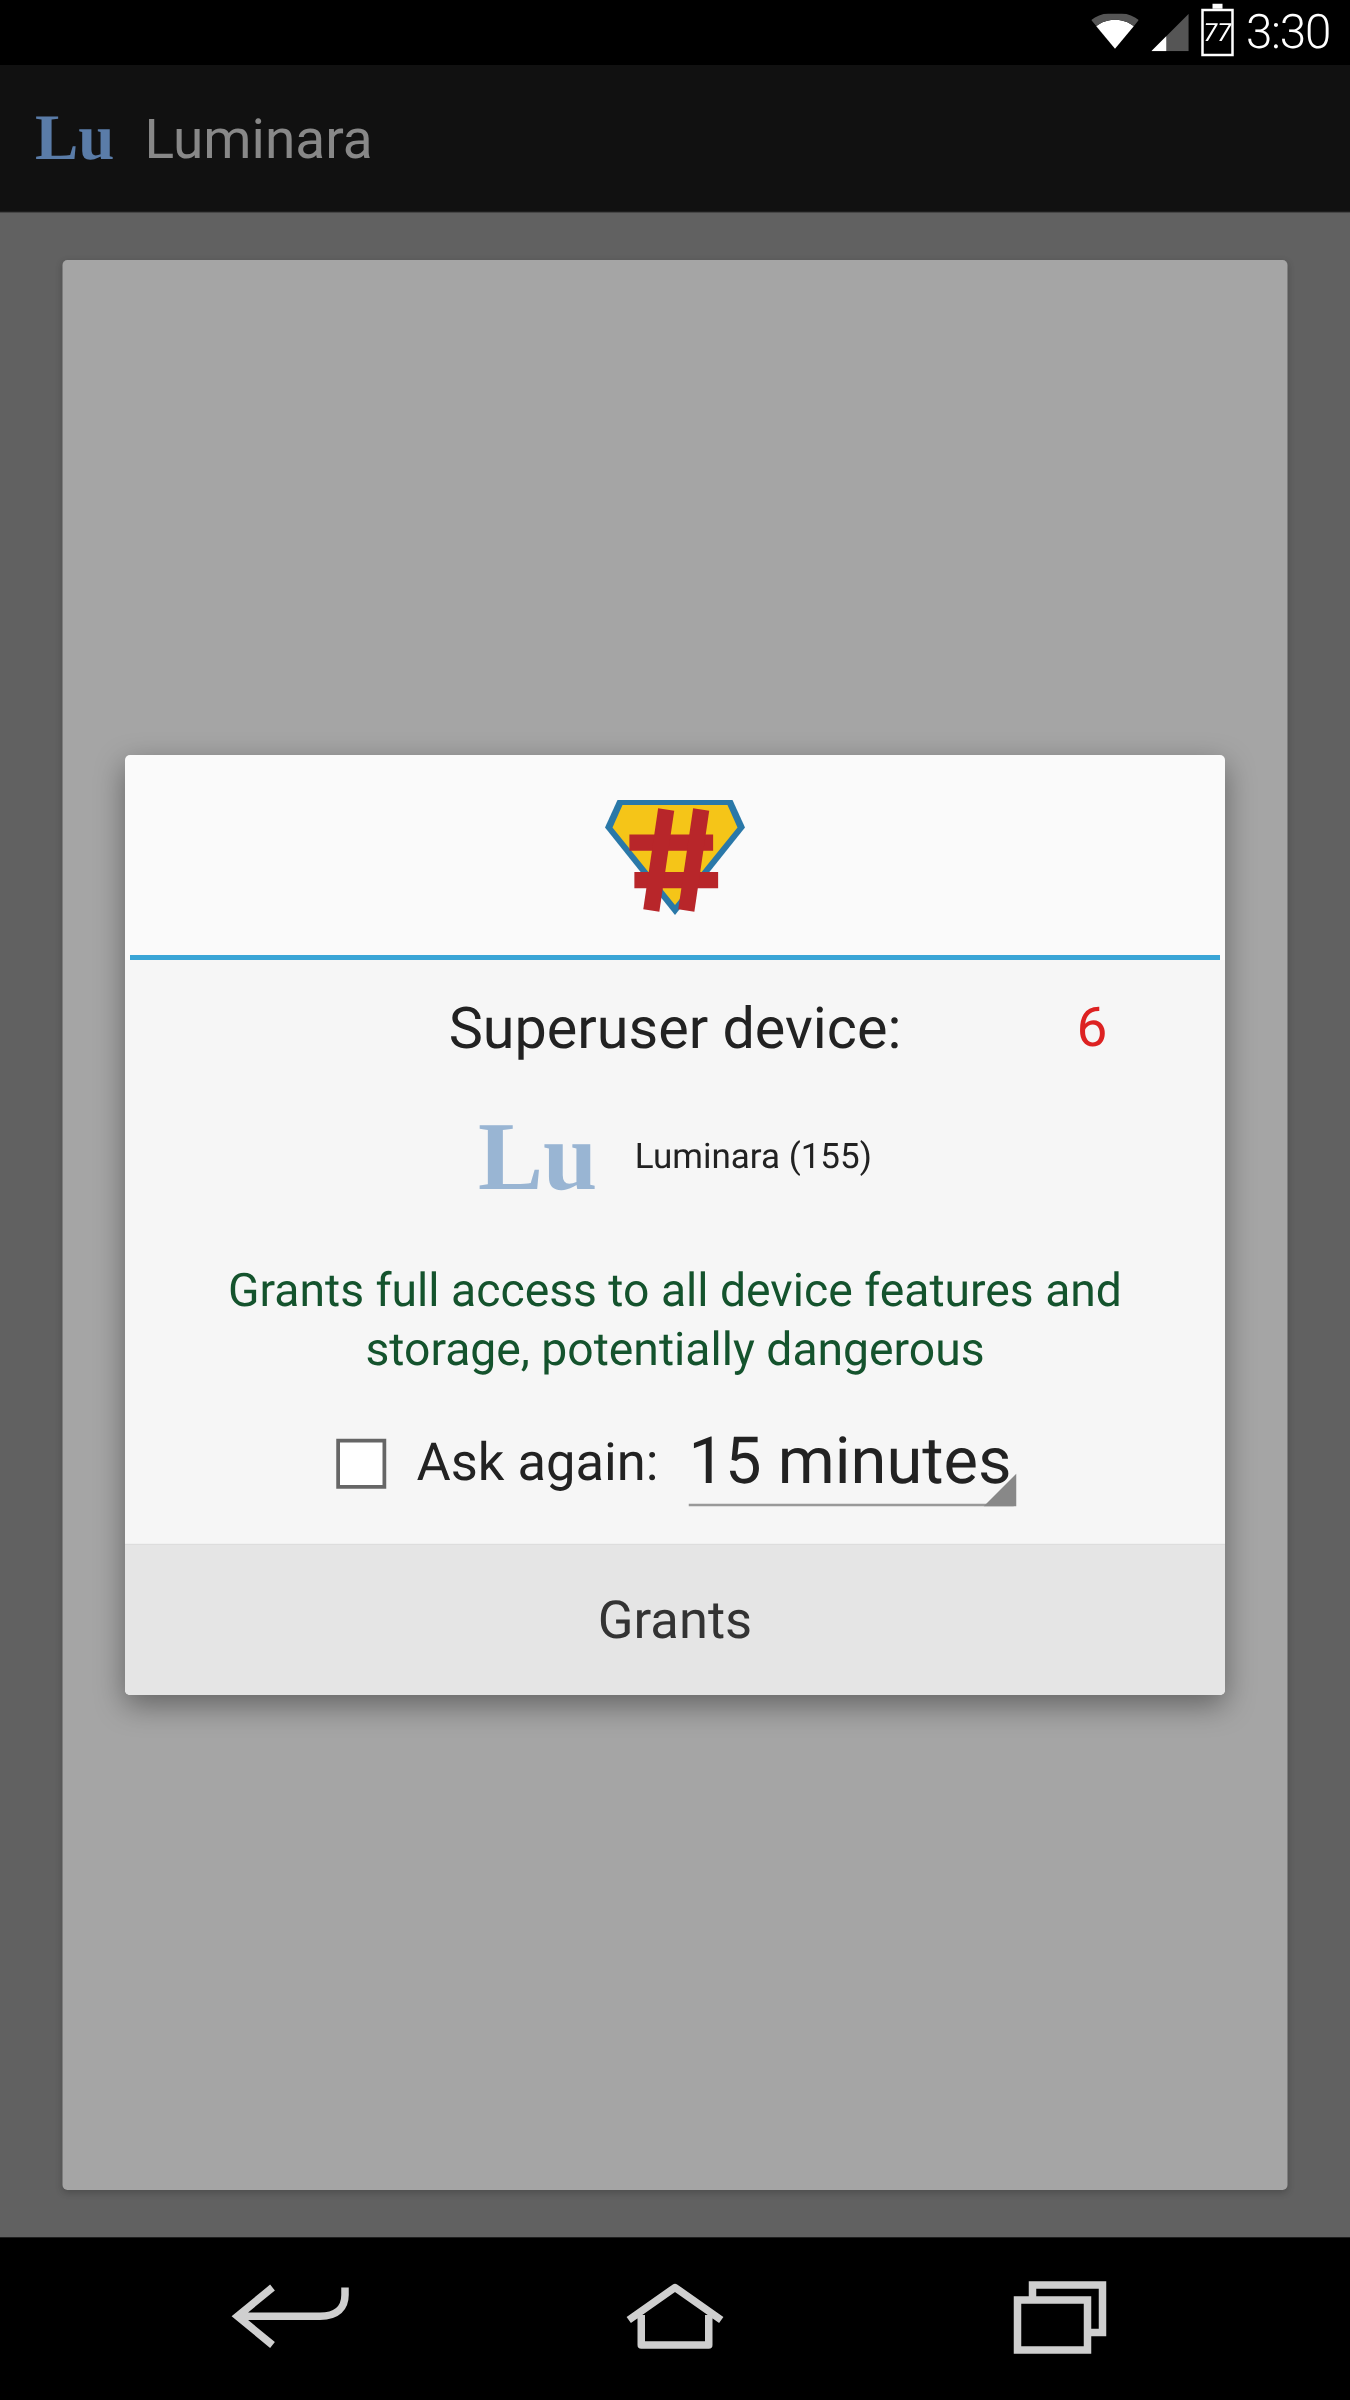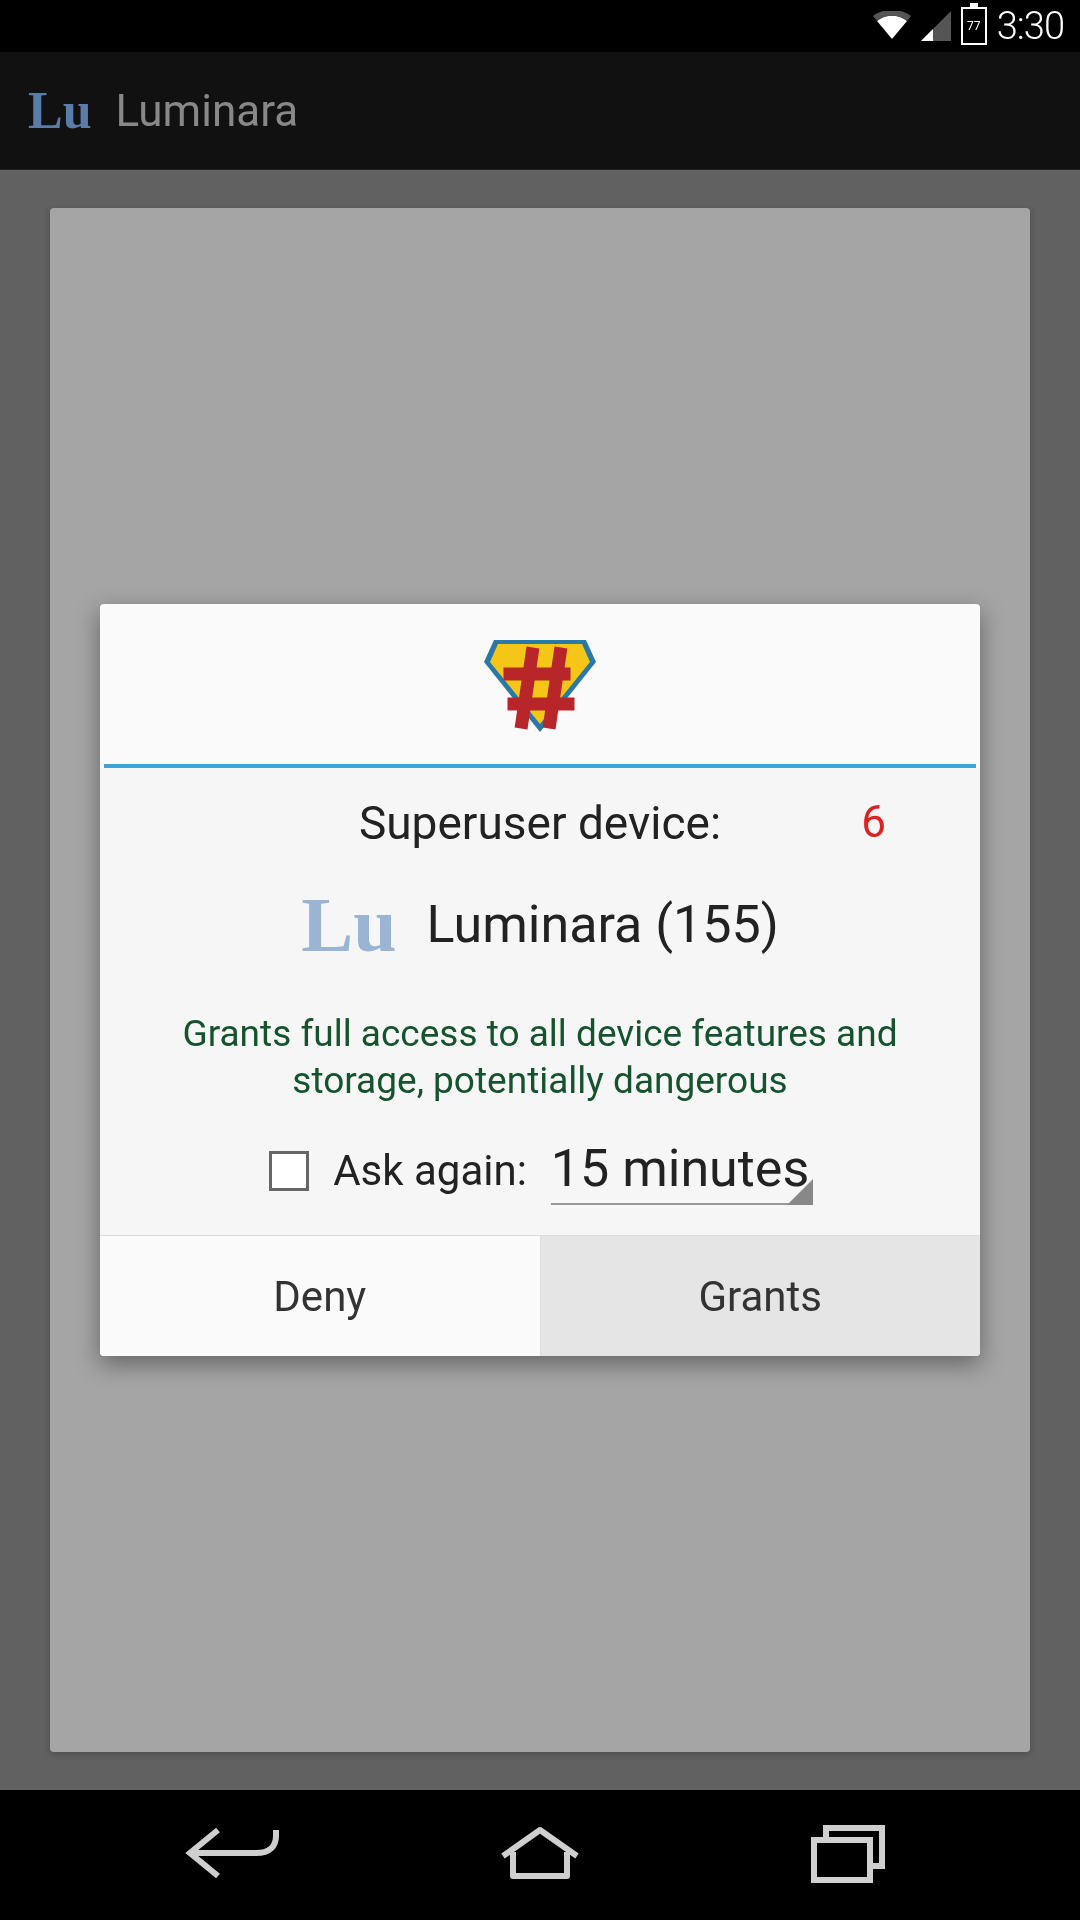--- a/index.html
+++ b/index.html
@@ -50,22 +50,23 @@
 .battery-wrap::before {
   content: '';
   position: absolute;
   top: -6px;
   left: 7px;
   width: 8px;
   height: 4px;
   background: #fff;
 }
 .battery-wrap .batt-num {
-  font-size: 12px;
+  font-size: 20px;
   color: #fff;
+  font-style: italic;
 }
 .action-bar {
   height: 118px;
   background: #111;
   display: flex;
   align-items: center;
   padding-left: 28px;
   gap: 24px;
   border-bottom: 1px solid #222;
 }
@@ -153,21 +154,21 @@
   gap: 30px;
   padding-bottom: 30px;
 }
 .app-row .app-lu {
   font-family: Georgia, 'Times New Roman', serif;
   font-weight: bold;
   font-size: 78px;
   color: #99b5d3;
 }
 .app-info .app-title {
-  font-size: 52px;
+  font-size: 28px;
   color: #222;
 }
 .app-info .app-pkg {
   font-size: 36px;
   color: #777;
 }
 .warning-text {
   font-size: 37px;
   color: #14532d;
   text-align: center;
@@ -312,21 +313,20 @@
           <div class="checkbox"></div>
           <span class="ask-label">Ask again:</span>
           <div class="spinner">
             <span class="spinner-text">15 minutes</span>
             <div class="spinner-underline"></div>
             <div class="spinner-triangle"></div>
           </div>
         </div>
       </div>
       <div class="button-row">
-        <div class="dlg-btn deny">Deny</div>
         <div class="dlg-btn grant">Grants</div>
       </div>
     </div>
   </div>
 </div>
 
 <div class="nav-bar">
   <div class="nav-btn">
     <svg viewBox="0 0 110 70" fill="none" stroke="#cfcfcf" stroke-width="6">
       <path d="M40 12 L12 35 L40 58 M12 35 L78 35 C92 35 98 28 98 18 L98 12"></path>

